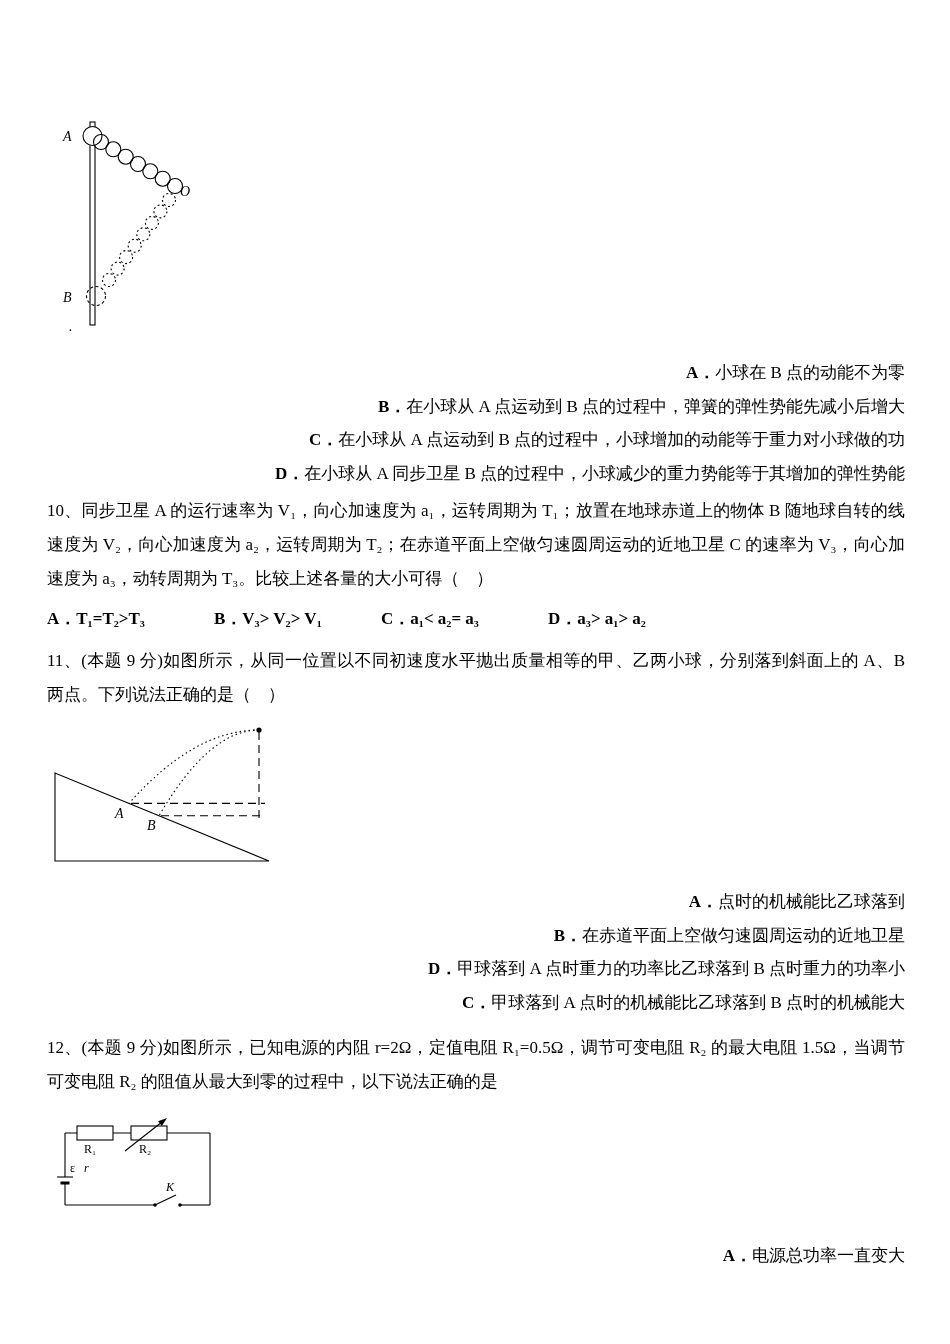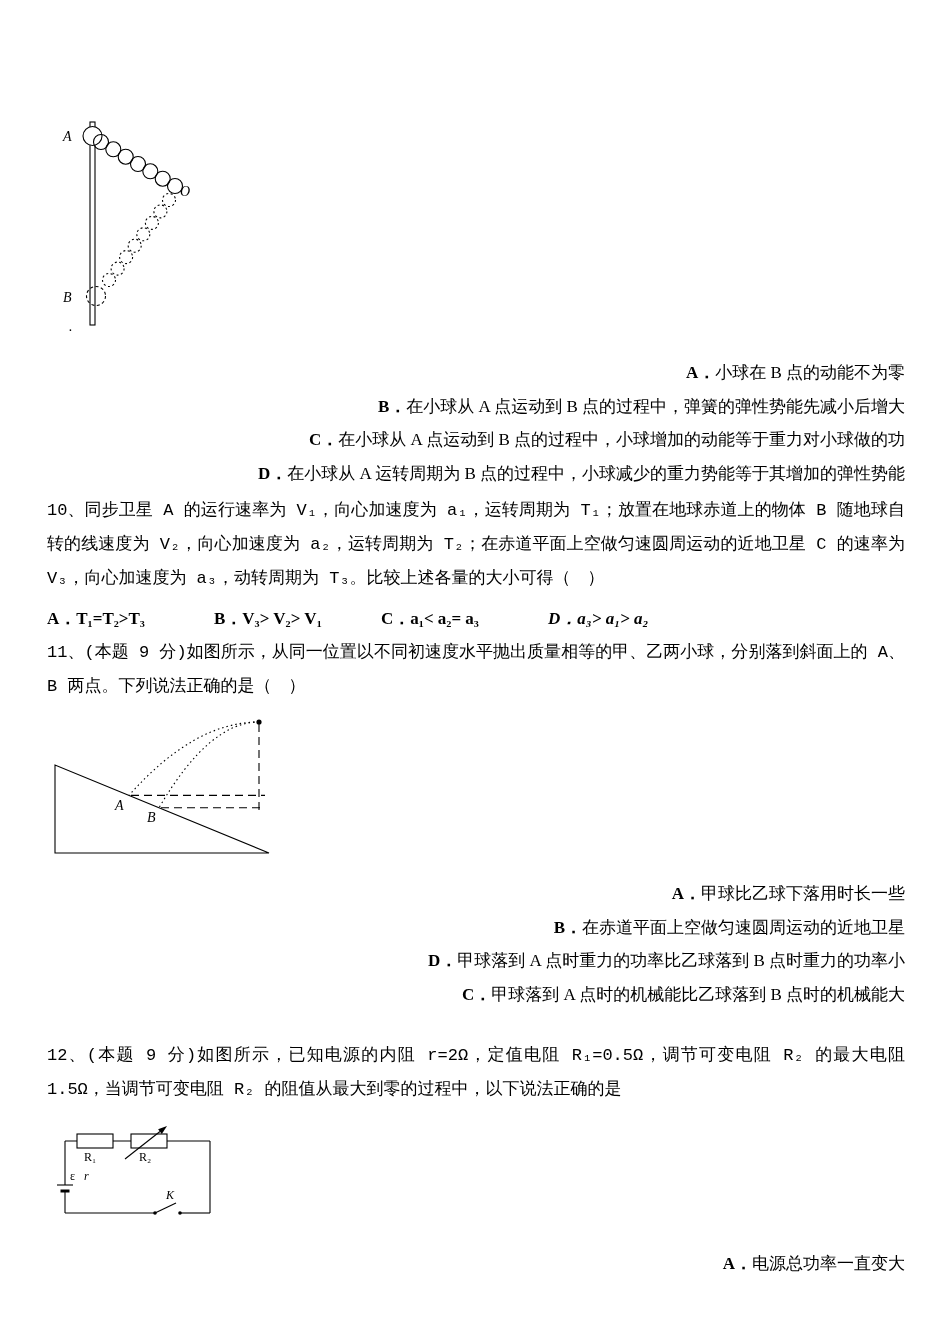--- a/index.html
+++ b/index.html
@@ -16,31 +16,31 @@
     padding:112px 45px 0 47px;
     overflow:hidden;
     background:#fff;
   }
   .fig { display:block; }
   .fig1 { margin:0 0 16px 10px; }
   .fig2 { margin:6px 0 10px 0; }
   .fig3 { margin:16px 0 0 8px; }
   .opt-line { line-height:33.5px;text-align:right; }
   .opt-letter { font-weight:bold; }
-  .para { line-height:34px; text-align:justify;font-family:Liberation Mono, monospace; }
+  .para { line-height:34px; text-align:justify; }
   .q10-para { margin-top:4px; }
   .q10-opts {
     display:flex; line-height:34px; margin-top:6px;
     font-weight:bold;
   }
   .q10-opts .qo { width:167px; }
-  .q10-opts .qo:last-child { width:auto;font-style:italic; }
-  .q11-para { }
+  .q10-opts .qo:last-child { width:auto; }
+  .q11-para { margin-top:8px; }
   .q11-opts { margin-top:12px; }
-  .q12-para { margin-top:28px; }
+  .q12-para { margin-top:12px; }
   .q12-opts { margin-top:24px;margin-left:47px; }
   svg { display:block; }
   .ln { fill:none; stroke:#000; stroke-width:1.1; }
   .lnw { fill:#fff; stroke:#000; stroke-width:1.1; }
   .fl {
     font-family:"Liberation Serif","DejaVu Serif",serif;
     font-style:italic; font-size:14px; fill:#000;
   }
   .cl {
     font-family:"Liberation Serif","DejaVu Serif",serif;
@@ -87,21 +87,21 @@
       <text class="fl" x="123" y="84">O</text>
       <text class="fl" x="6" y="190">B</text>
       <text class="fl" x="12" y="219">.</text>
     </svg>
   </figure>
 
   <div>
     <div class="opt-line"><span class="opt-letter">A．</span><span>小球在 B 点的动能不为零</span></div>
     <div class="opt-line"><span class="opt-letter">B．</span><span>在小球从 A 点运动到 B 点的过程中，弹簧的弹性势能先减小后增大</span></div>
     <div class="opt-line"><span class="opt-letter">C．</span><span>在小球从 A 点运动到 B 点的过程中，小球增加的动能等于重力对小球做的功</span></div>
-    <div class="opt-line"><span class="opt-letter">D．</span><span>在小球从 A 运转周期为 B 点的过程中，小球减少的重力势能等于其增加的弹性势能</span></div>
+    <div class="opt-line"><span class="opt-letter">D．</span><span>在小球从 A 同步卫星 B 点的过程中，小球减少的重力势能等于其增加的弹性势能</span></div>
   </div>
 
   <p class="para q10-para"><span>10、</span><span>同步卫星 A 的运行速率为 V₁，向心加速度为 a₁，运转周期为 T₁；放置在地球赤道上的物体 B 随地球自转的线速度为 V₂，向心加速度为 a₂，运转周期为 T₂；在赤道平面上空做匀速圆周运动的近地卫星 C 的速率为 V₃，向心加速度为 a₃，动转周期为 T₃。比较上述各量的大小可得（　）</span></p>
 
   <div class="q10-opts">
     <span class="qo"><span>A．</span><span>T₁=T₂&gt;T₃</span></span>
     <span class="qo"><span>B．</span><span>V₃&gt; V₂&gt; V₁</span></span>
     <span class="qo"><span>C．</span><span>a₁&lt; a₂= a₃</span></span>
     <span class="qo"><span>D．</span><span>a₃&gt; a₁&gt; a₂</span></span>
   </div>
@@ -124,21 +124,21 @@
       </g>
       <g>
         <circle cx="212" cy="12" r="2.6" fill="#000"></circle>
       </g>
       <text class="fl" x="68" y="100">A</text>
       <text class="fl" x="100" y="112">B</text>
     </svg>
   </figure>
 
   <div class="q11-opts">
-    <div class="opt-line"><span class="opt-letter">A．</span><span>甲球比乙球下落用时长一些</span></div>
+    <div class="opt-line"><span class="opt-letter">A．</span><span>点时的机械能比乙球落到</span></div>
     <div class="opt-line"><span class="opt-letter">B．</span><span>在赤道平面上空做匀速圆周运动的近地卫星</span></div>
     <div class="opt-line"><span class="opt-letter">D．</span><span>甲球落到 A 点时重力的功率比乙球落到 B 点时重力的功率小</span></div>
     <div class="opt-line"><span class="opt-letter">C．</span><span>甲球落到 A 点时的机械能比乙球落到 B 点时的机械能大</span></div>
   </div>
 
   <p class="para q12-para"><span>12、</span><span>(本题 9 分)</span><span>如图所示，已知电源的内阻 r=2Ω，定值电阻 R₁=0.5Ω，调节可变电阻 R₂ 的最大电阻 1.5Ω，当调节可变电阻 R₂ 的阻值从最大到零的过程中，以下说法正确的是</span></p>
 
   <figure class="fig fig3">
     <svg width="165" height="100" viewBox="0 0 165 100">
       <g>

